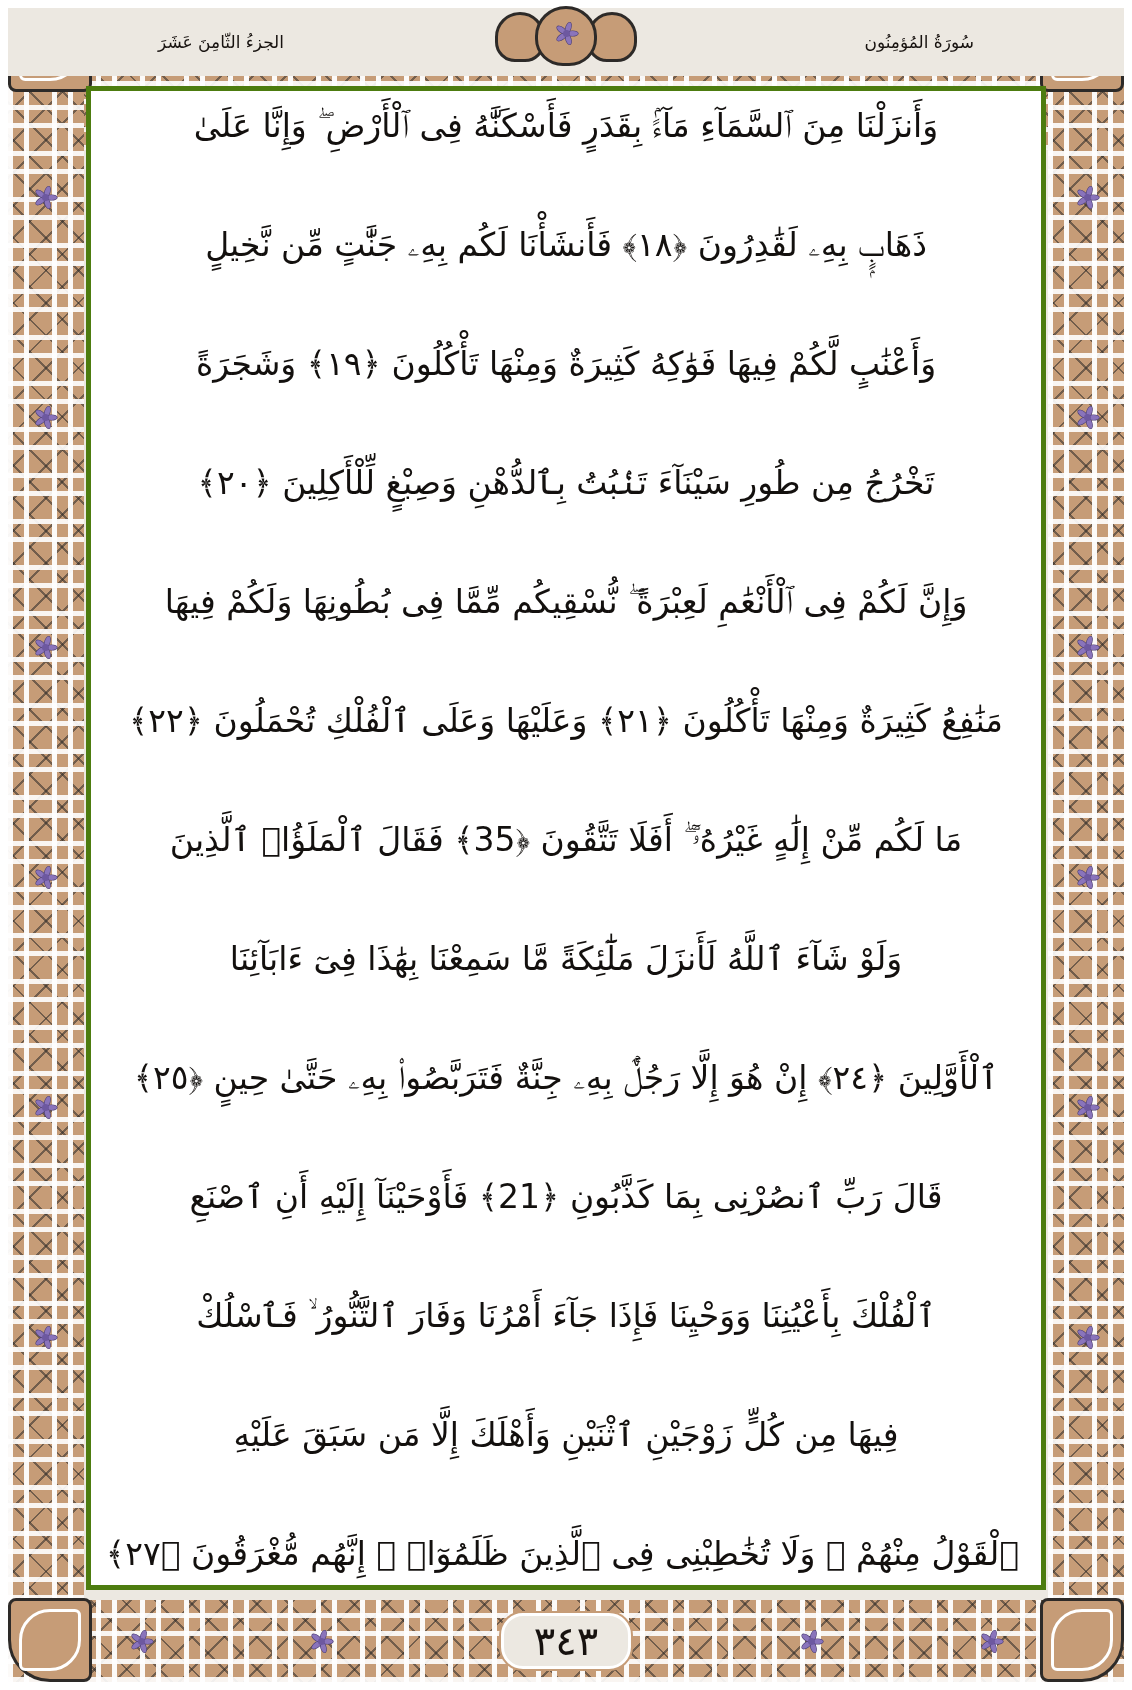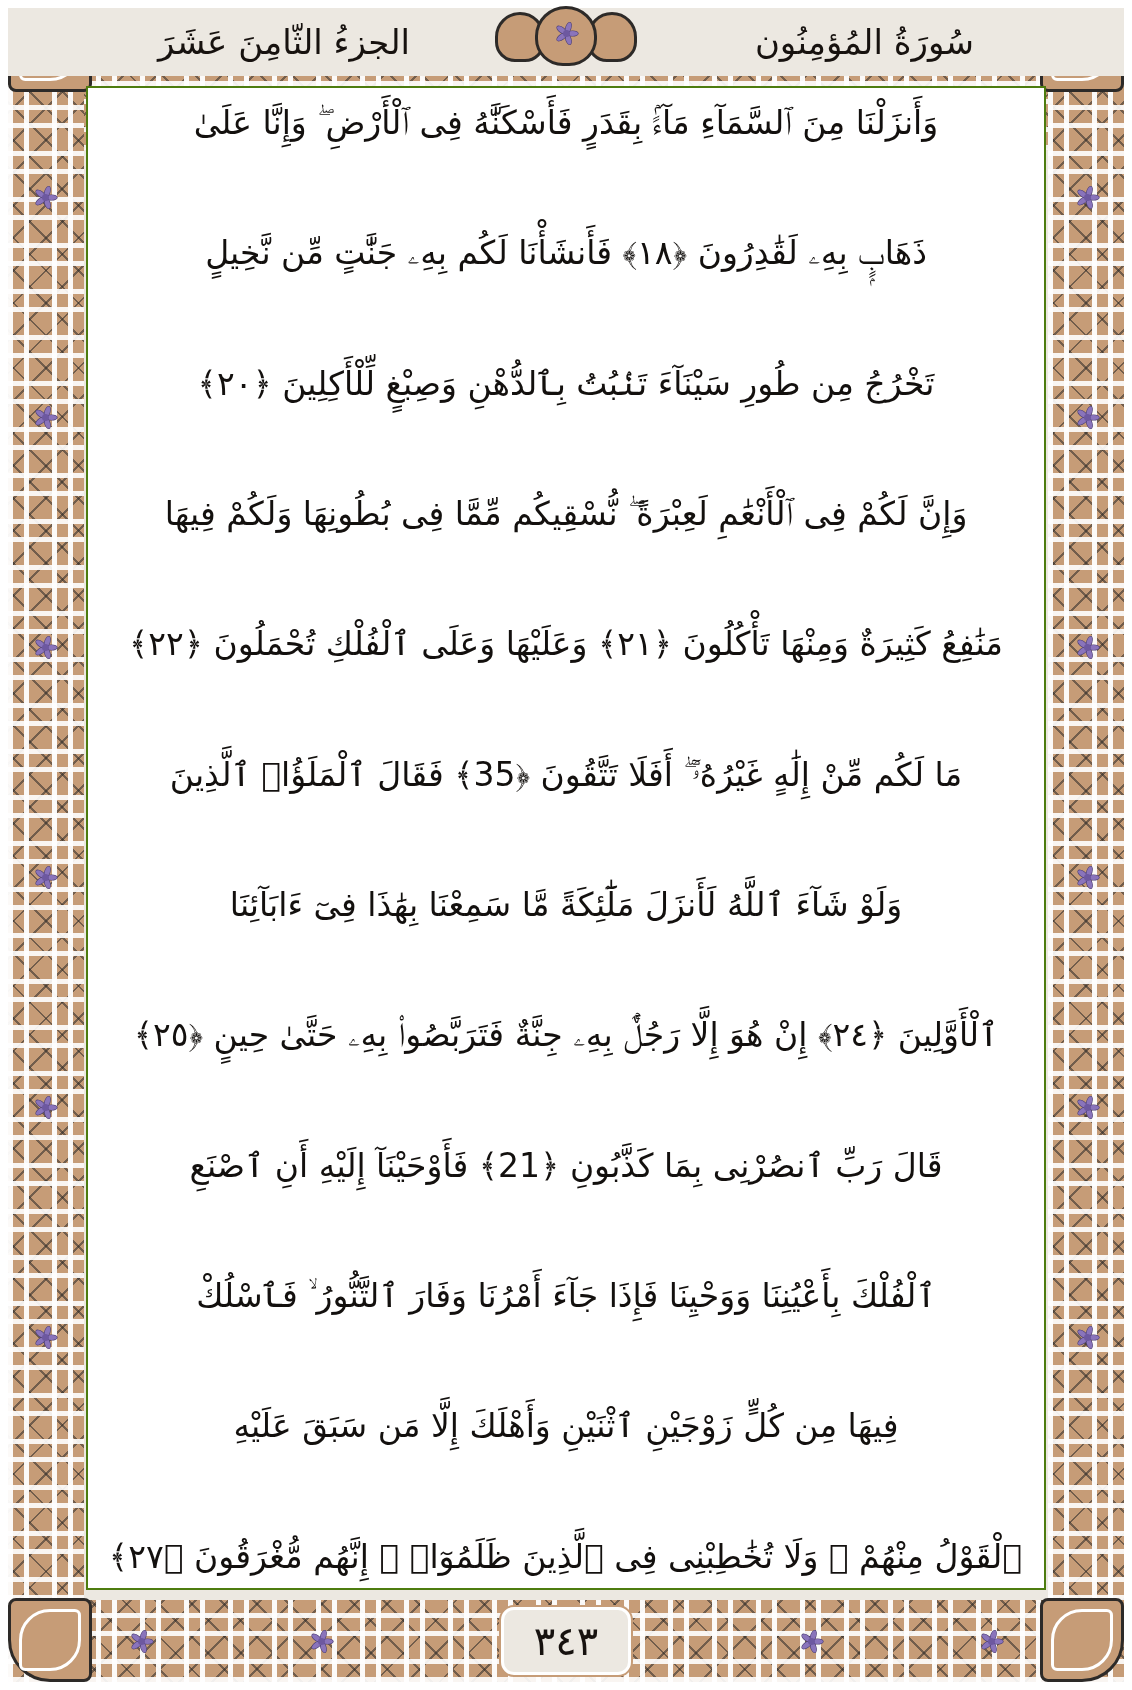--- a/index.html
+++ b/index.html
@@ -99,21 +99,21 @@
     position:absolute;
     left:8px;top:8px;right:8px;height:68px;
     background:#ece8e1;
     display:flex;align-items:center;justify-content:space-between;
     padding:0 150px;
     box-sizing:border-box;
     z-index:5;
   }
   .header-text{
     font-family:"DejaVu Sans","Liberation Sans",sans-serif;
-    font-size:34px;
+    font-size:17px;
     color:#17120f;
     white-space:nowrap;
     line-height:1.9;
   }
 
   
   .header-medallion{
     position:absolute;left:50%;top:4px;
     transform:translateX(-50%);
     width:150px;height:66px;
@@ -137,21 +137,21 @@
     border-radius:50% 50% 45% 45%;
     box-sizing:border-box;
   }
   .header-medallion .flower{left:50%;top:16px;margin-left:-13px;}
 
   
   .mushaf{
     position:absolute;
     left:86px;top:86px;right:86px;bottom:100px;
     background:#ffffff;
-    border:2px solid #4d7c0f;
+    border:5px solid #4d7c0f;
     box-sizing:border-box;
     padding:14px 22px 10px 22px;
     display:flex;flex-direction:column;
     justify-content:space-between;
     z-index:4;
     overflow:hidden;
   }
   .aya-line{
     text-align:center;
     font-family:"DejaVu Sans","Liberation Sans",sans-serif;
@@ -166,24 +166,24 @@
 
   
   .page-number-wrap{
     position:absolute;left:50%;bottom:12px;
     transform:translateX(-50%);
     width:150px;height:74px;
     z-index:7;
     display:flex;align-items:center;justify-content:center;
   }
   .page-number-box{
-    width:130px;height:68px;
+    width:130px;height:56px;
     background:#ece8e1;
     border:3px solid #ffffff;
-    border-radius:13px;
+    border-radius:22px;
     display:flex;align-items:center;justify-content:center;
     box-shadow:0 0 0 2px #c69c77;
     box-sizing:border-box;
   }
   .page-number{
     font-family:"DejaVu Sans","Liberation Sans",sans-serif;
     font-size:40px;color:#17120f;letter-spacing:1px;
   }
 
   
@@ -396,20 +396,21 @@
         <b></b>
         <b></b>
         <b></b>
         <i></i>
       </div>
   </div>
 
   <div class="mushaf">
     <div class="aya-line">وَأَنزَلْنَا مِنَ ٱلسَّمَآءِ مَآءًۢ بِقَدَرٍ فَأَسْكَنَّٰهُ فِى ٱلْأَرْضِ ۖ وَإِنَّا عَلَىٰ</div>
     <div class="aya-line">ذَهَابٍۭ بِهِۦ لَقَٰدِرُونَ ﴿١٨﴾ فَأَنشَأْنَا لَكُم بِهِۦ جَنَّٰتٍ مِّن نَّخِيلٍ</div>
+    <div class="aya-line">وَأَعْنَٰبٍ لَّكُمْ فِيهَا فَوَٰكِهُ كَثِيرَةٌ وَمِنْهَا تَأْكُلُونَ ﴿١٩﴾ وَشَجَرَةً</div>
     <div class="aya-line">تَخْرُجُ مِن طُورِ سَيْنَآءَ تَنۢبُتُ بِٱلدُّهْنِ وَصِبْغٍ لِّلْأَكِلِينَ ﴿٢٠﴾</div>
     <div class="aya-line">وَإِنَّ لَكُمْ فِى ٱلْأَنْعَٰمِ لَعِبْرَةً ۖ نُّسْقِيكُم مِّمَّا فِى بُطُونِهَا وَلَكُمْ فِيهَا</div>
     <div class="aya-line">مَنَٰفِعُ كَثِيرَةٌ وَمِنْهَا تَأْكُلُونَ ﴿٢١﴾ وَعَلَيْهَا وَعَلَى ٱلْفُلْكِ تُحْمَلُونَ ﴿٢٢﴾</div>
     <div class="aya-line">مَا لَكُم مِّنْ إِلَٰهٍ غَيْرُهُۥٓ ۖ أَفَلَا تَتَّقُونَ ﴿35﴾ فَقَالَ ٱلْمَلَؤُا۟ ٱلَّذِينَ</div>
     <div class="aya-line">وَلَوْ شَآءَ ٱللَّهُ لَأَنزَلَ مَلَٰٓئِكَةً مَّا سَمِعْنَا بِهَٰذَا فِىٓ ءَابَآئِنَا</div>
     <div class="aya-line">ٱلْأَوَّلِينَ ﴿٢٤﴾ إِنْ هُوَ إِلَّا رَجُلٌۢ بِهِۦ جِنَّةٌ فَتَرَبَّصُوا۟ بِهِۦ حَتَّىٰ حِينٍ ﴿٢٥﴾</div>
     <div class="aya-line">قَالَ رَبِّ ٱنصُرْنِى بِمَا كَذَّبُونِ ﴿21﴾ فَأَوْحَيْنَآ إِلَيْهِ أَنِ ٱصْنَعِ</div>
     <div class="aya-line">ٱلْفُلْكَ بِأَعْيُنِنَا وَوَحْيِنَا فَإِذَا جَآءَ أَمْرُنَا وَفَارَ ٱلتَّنُّورُ ۙ فَٱسْلُكْ</div>
     <div class="aya-line">فِيهَا مِن كُلٍّ زَوْجَيْنِ ٱثْنَيْنِ وَأَهْلَكَ إِلَّا مَن سَبَقَ عَلَيْهِ</div>
     <div class="aya-line">ٱلْقَوْلُ مِنْهُمْ ۖ وَلَا تُخَٰطِبْنِى فِى ٱلَّذِينَ ظَلَمُوٓا۟ ۖ إِنَّهُم مُّغْرَقُونَ ﴿٢٧﴾</div>

